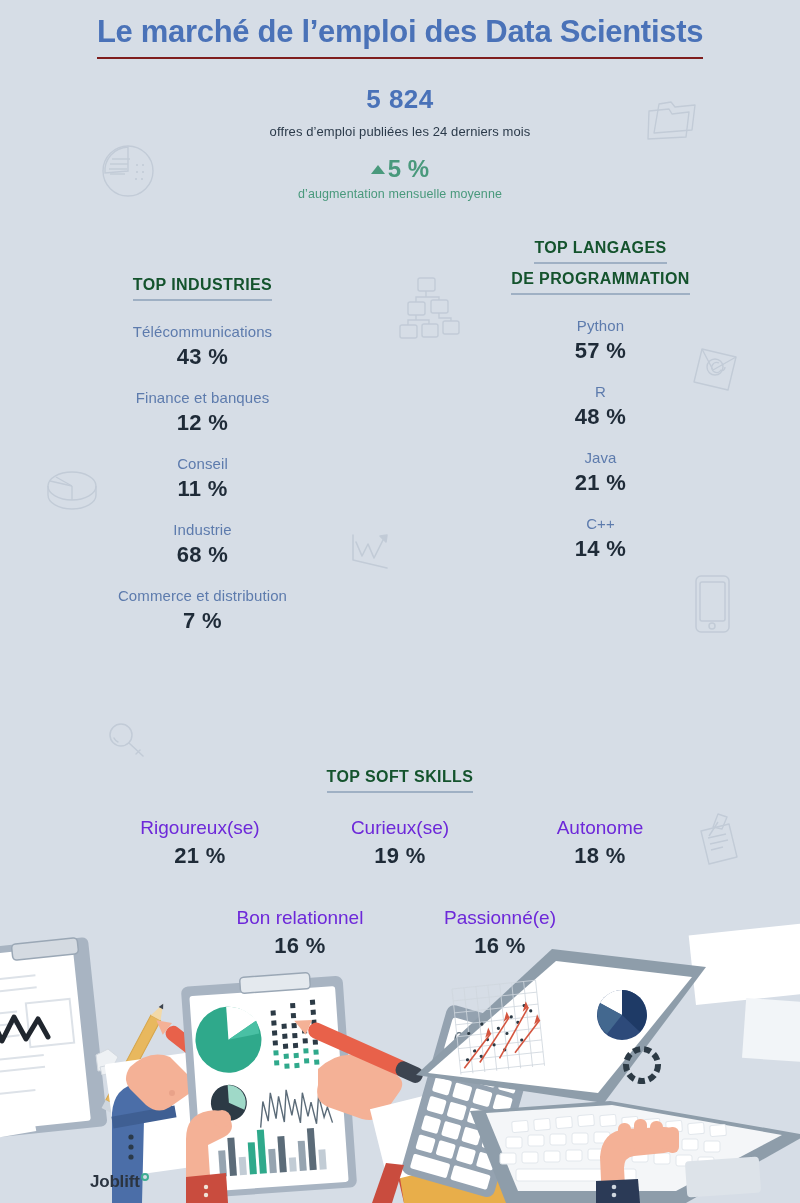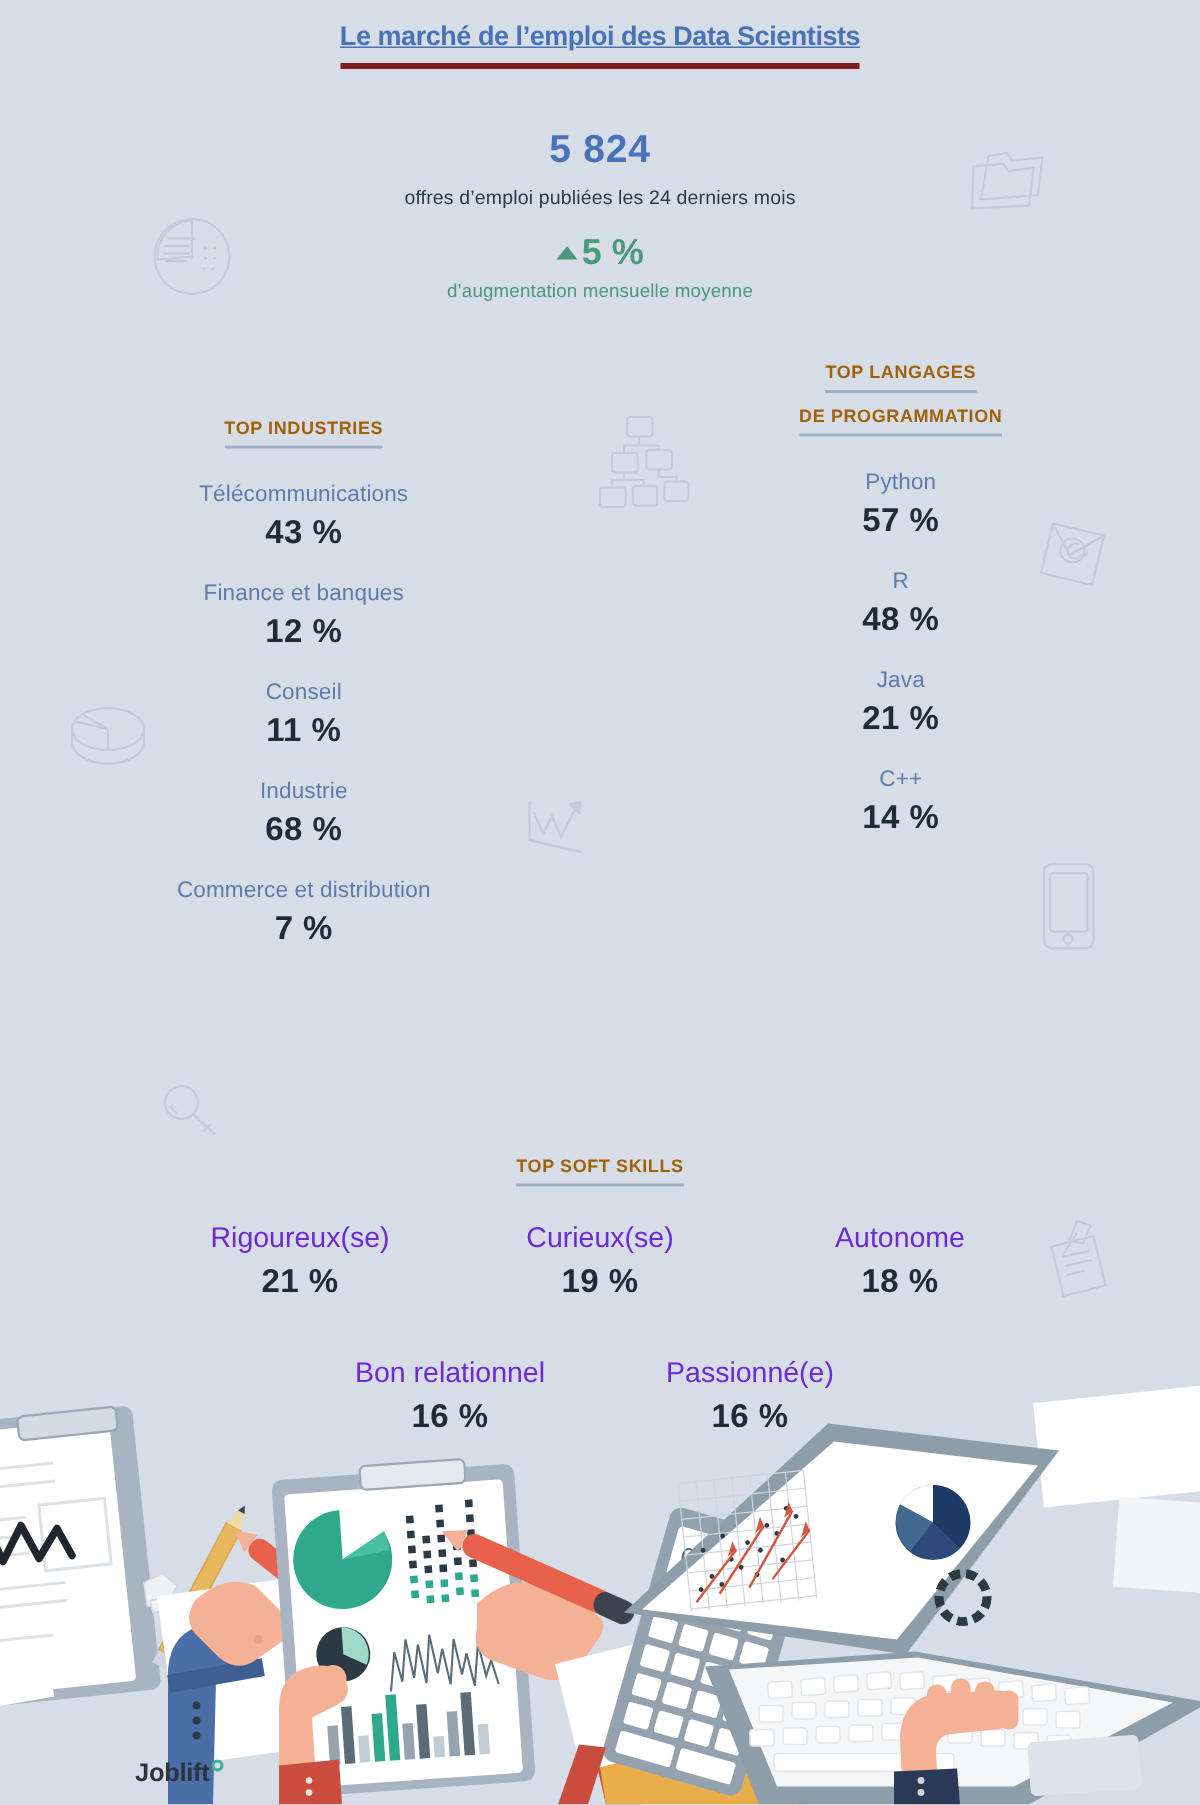--- a/index.html
+++ b/index.html
@@ -15,42 +15,41 @@
   #page { position:relative; width:800px; height:1203px; background:#d6dde6; }
 
   
   .deco { position:absolute; opacity:.55; }
   .deco svg { display:block; }
 
   
   .title-wrap { position:absolute; left:0; right:0; top:14px; text-align:center; }
   .title {
     display:inline-block;
-    font-size:18px; font-weight:bold; letter-spacing:-.3px;
+    font-size:31px; font-weight:bold; letter-spacing:-.3px;
     color:#4a72b8;
     padding-bottom:7px;
-    border-bottom:4px solid #7f1d1d;
-    text-decoration:underline;
+    border-bottom:2px solid #7f1d1d;
   }
 
   
   .hero { position:absolute; left:0; right:0; top:84px; text-align:center; }
   .hero-number { font-size:26px; font-weight:bold; color:#4a72b8; letter-spacing:.5px; }
   .hero-sub { font-size:13px; color:#2b3a4a; margin-top:9px; letter-spacing:.1px; }
   .hero-growth { margin-top:16px; font-size:24px; font-weight:bold; color:#49997c; }
   .hero-growth .tri {
     display:inline-block; width:0; height:0; vertical-align:3px; margin-right:3px;
     border-left:7px solid transparent; border-right:7px solid transparent;
     border-bottom:9px solid #49997c;
   }
   .hero-growth-sub { font-size:12.5px; color:#49997c; margin-top:4px; letter-spacing:.1px; }
 
   
   .sec-head {
-    font-size:12px; font-weight:bold; color:#a16207;
+    font-size:16px; font-weight:bold; color:#14532d;
     letter-spacing:.4px; text-align:left;
     display:inline-block; padding-bottom:5px;
     border-bottom:2px solid #9fb0c4;
   }
 
   
   .col { position:absolute; text-align:center; }
   .col-industries { left:80px; top:276px; width:245px; }
   .col-languages  { left:478px; top:239px; width:245px; }
 

